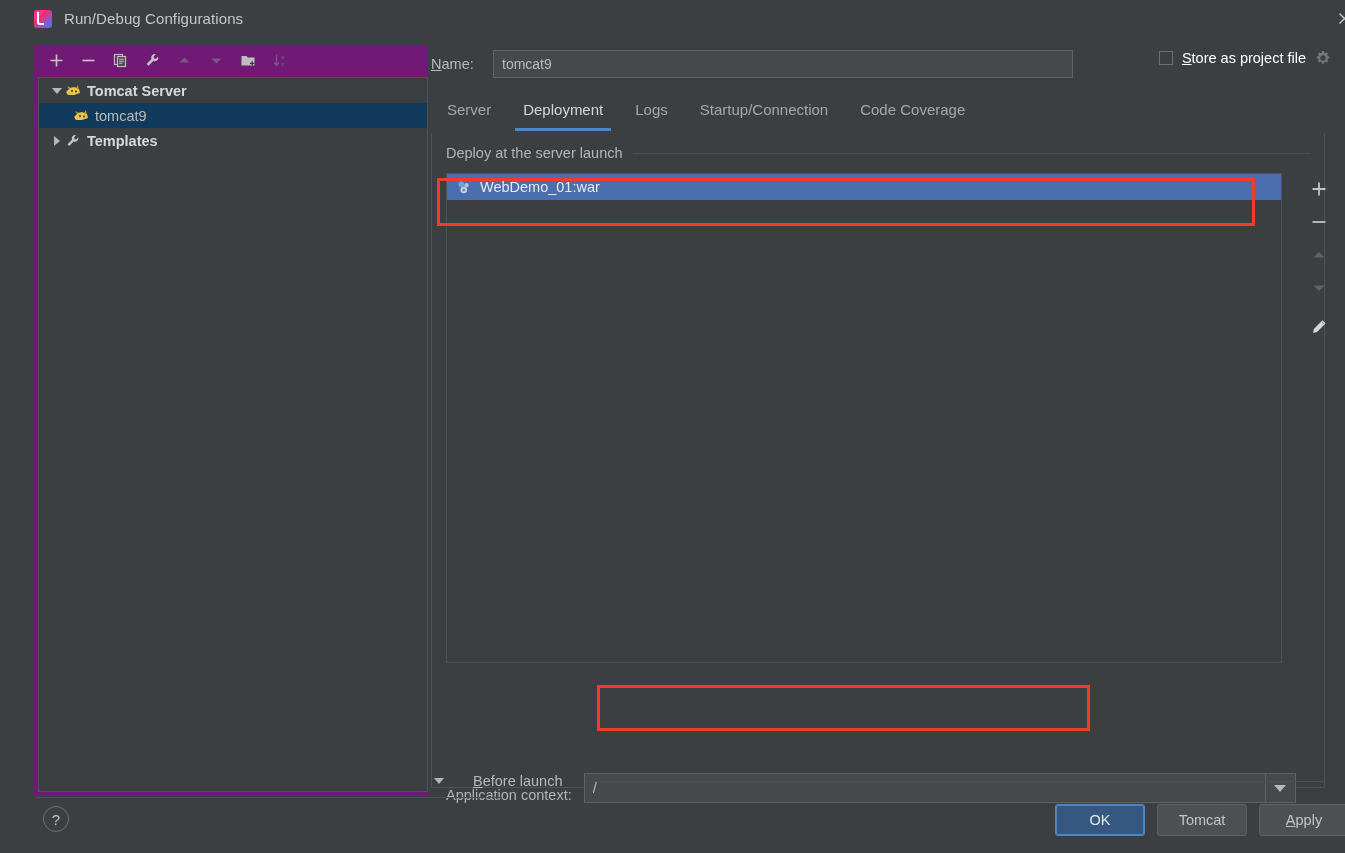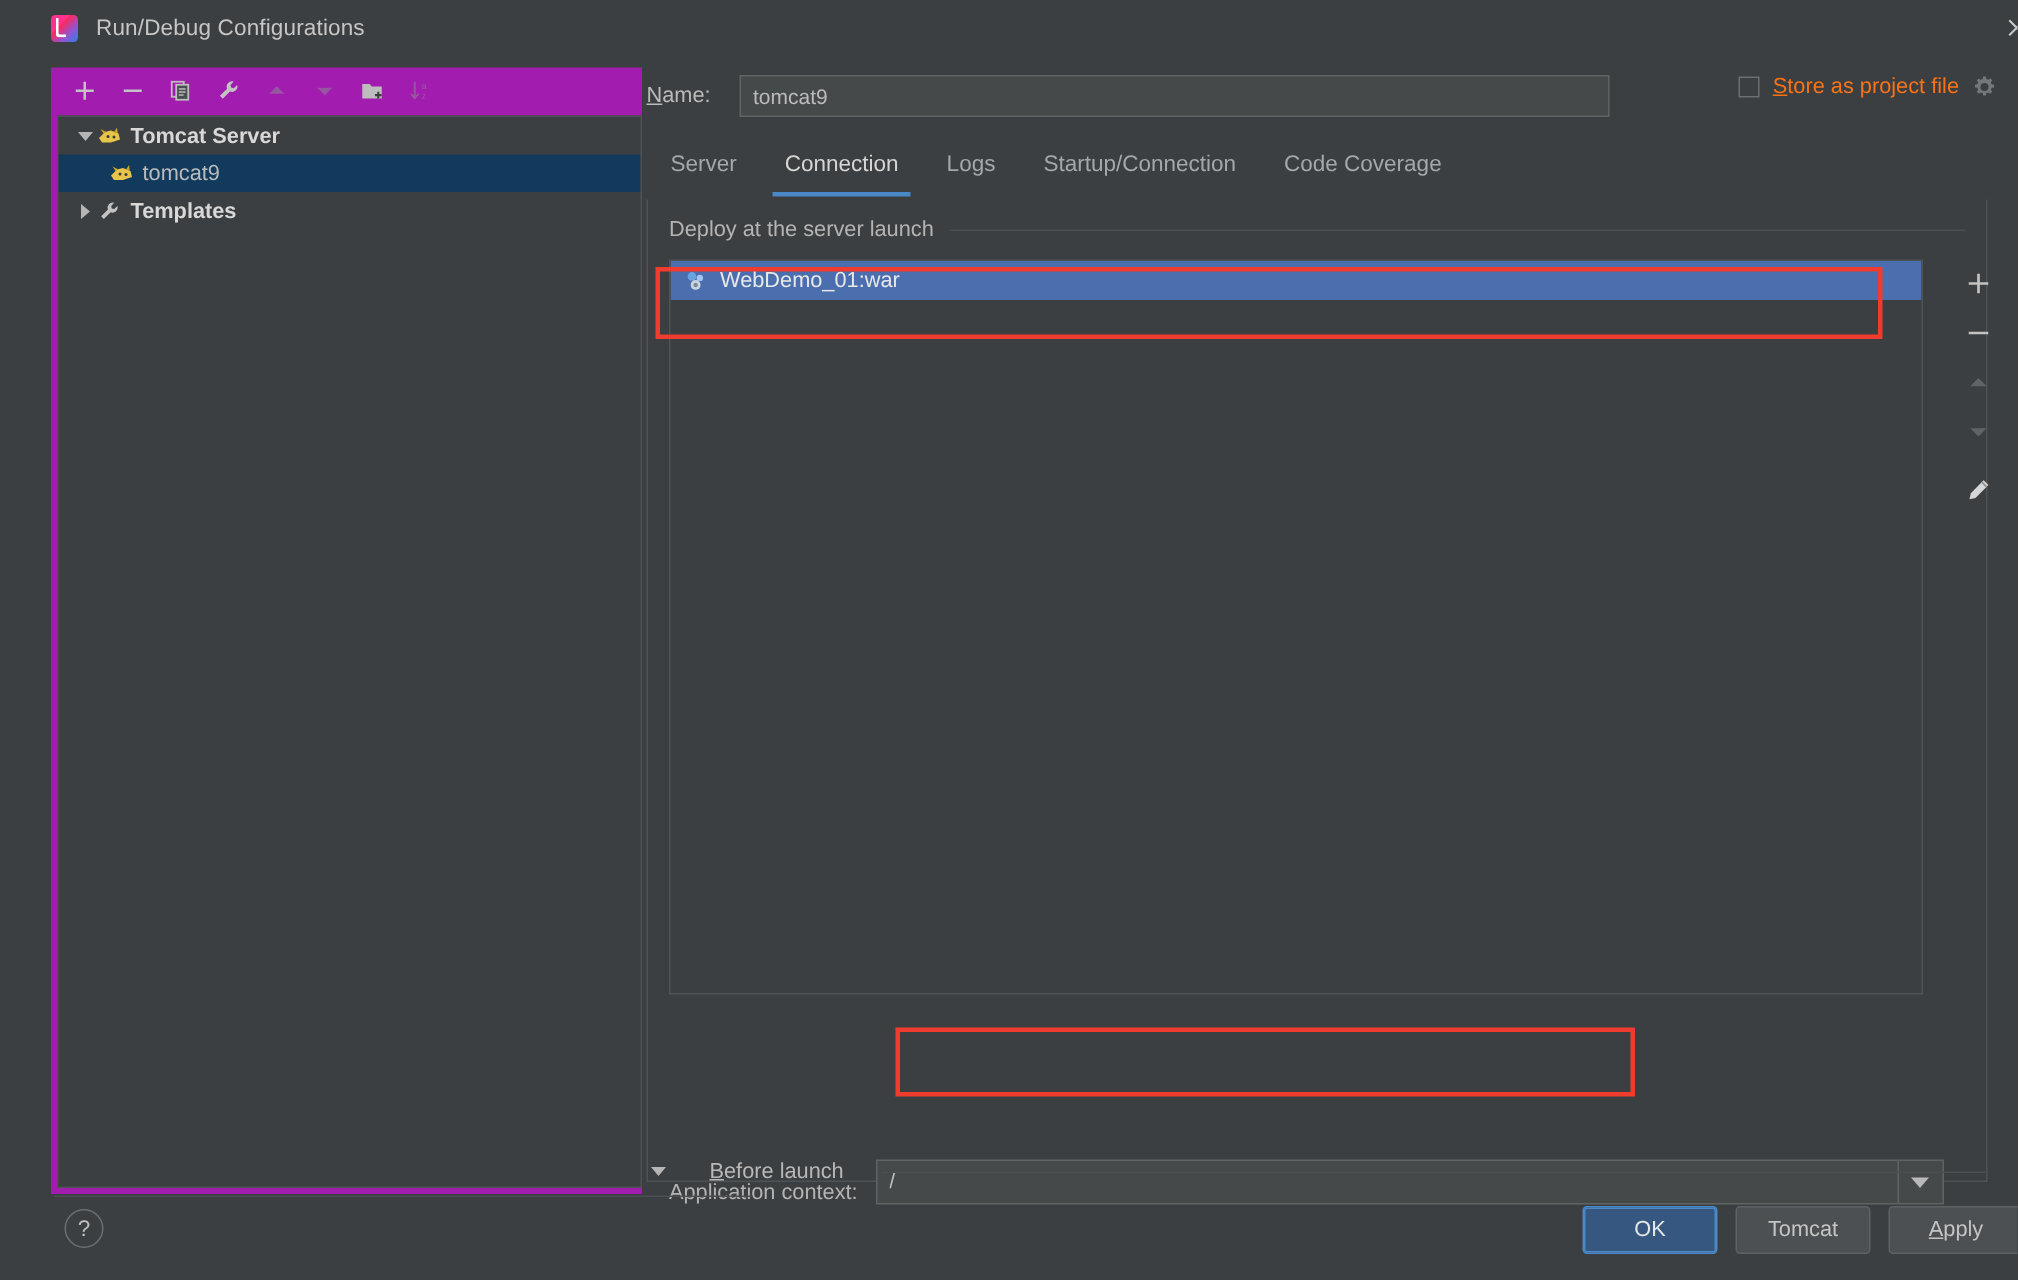--- a/index.html
+++ b/index.html
@@ -31,21 +31,21 @@
   }
   .close-btn {
     position: absolute; right: 0; top: 0; width: 46px; height: 37px;
     display: flex; align-items: center; justify-content: center; cursor: pointer;
   }
   .close-btn svg { display: block; }
 
   
   .left-panel {
     position: absolute; left: 12px; top: 45px; width: 394px; height: 751px;
-    background: #a21caf;
+    background: #701a75;
   }
   .tree-toolbar {
     height: 30px; display: flex; align-items: center; gap: 0px; padding-left: 6px;
   }
   .tb-btn {
     width: 32px; height: 26px; display: flex; align-items: center; justify-content: center;
     cursor: pointer;
   }
   .tb-btn.disabled { opacity: .5; cursor: default; }
   .tree-box {
@@ -83,21 +83,21 @@
     font-family: "Liberation Sans", sans-serif; font-size: 14px;
     padding: 0 8px; outline: none;
   }
   .store-wrap {
     position: absolute; right: 0px; top: 5px; display: flex; align-items: center; gap: 9px;
   }
   .chk {
     width: 14px; height: 14px; border: 1px solid #6a6f70; background: #3c3f41;
     flex: none; cursor: pointer;
   }
-  .store-label { font-size: 14.5px; color: #f97316; cursor: pointer; }
+  .store-label { font-size: 14.5px; color: #ffffff; cursor: pointer; }
   .store-label u { text-decoration: underline; }
   .gear { width: 16px; height: 16px; opacity: .6; cursor: pointer; }
 
   
   .tabs { display: flex; align-items: flex-end; height: 40px; margin-top: 8px; padding-left: 14px; }
   .tab {
     position: relative; padding: 0 16px; height: 38px; line-height: 34px;
     font-size: 15px; color: #a4a8ab; cursor: pointer; white-space: nowrap;
   }
   .tab.active { color: #d6d6d6; }
@@ -320,21 +320,21 @@
         <div class="chk"></div>
         <div class="store-label"><u>S</u>tore as project file</div>
         <svg class="gear" viewBox="0 0 16 16">
           <path d="M8 5.3 a2.7 2.7 0 1 0 0 5.4 a2.7 2.7 0 0 0 0 -5.4 z M7.1 1 h1.8 l.3 1.6 l1.3 .55 l1.35 -.9 l1.27 1.27 l-.9 1.35 l.55 1.3 l1.6 .3 v1.8 l-1.6 .3 l-.55 1.3 l.9 1.35 l-1.27 1.27 l-1.35 -.9 l-1.3 .55 l-.3 1.6 h-1.8 l-.3 -1.6 l-1.3 -.55 l-1.35 .9 l-1.27 -1.27 l.9 -1.35 l-.55 -1.3 l-1.6 -.3 v-1.8 l1.6 -.3 l.55 -1.3 l-.9 -1.35 l1.27 -1.27 l1.35 .9 l1.3 -.55 z" fill="#9a9da0"></path>
         </svg>
       </div>
     </div>
 
     <div class="tabs">
       <div class="tab">Server</div>
-      <div class="tab active">Connection</div>
+      <div class="tab active">Deployment</div>
       <div class="tab">Logs</div>
       <div class="tab">Startup/Connection</div>
       <div class="tab">Code Coverage</div>
     </div>
 
     <div class="tab-content">
 
       <div class="section-head">
         <span>Deploy at the server launch</span>
         <span class="rule"></span>

